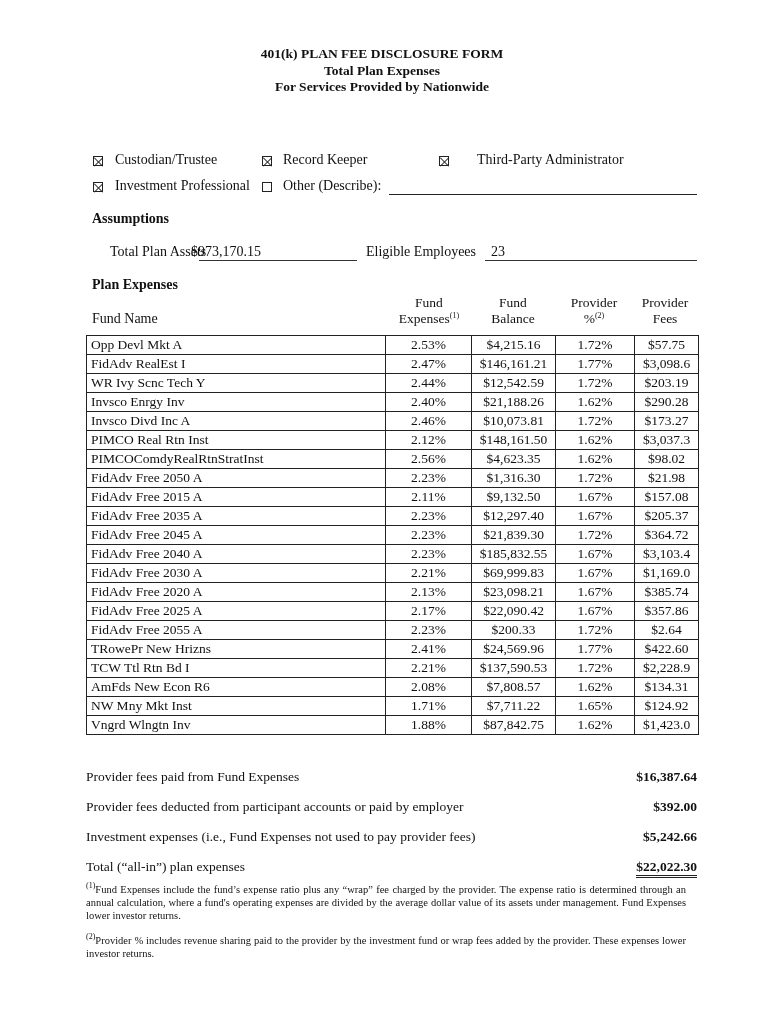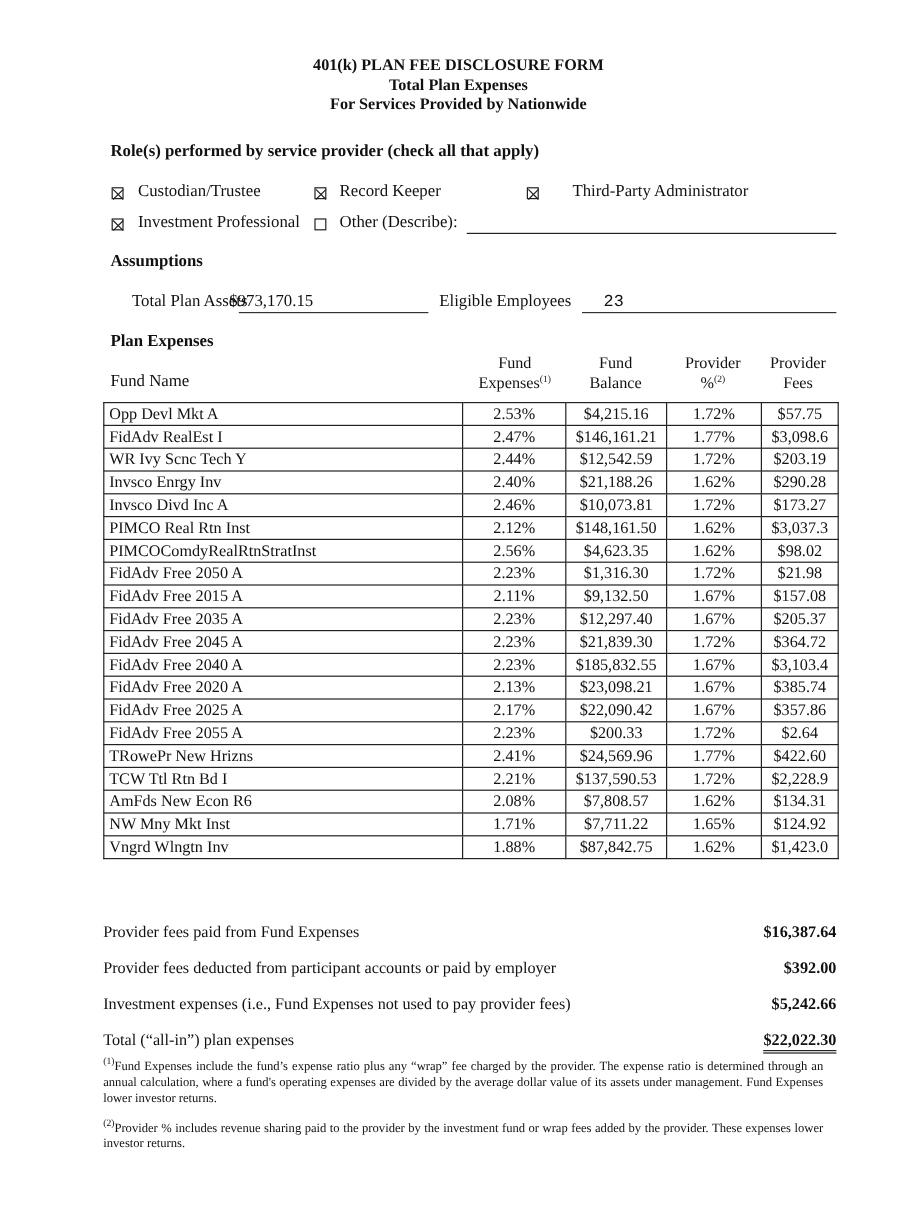--- a/index.html
+++ b/index.html
@@ -60,21 +60,20 @@
 <body>
 
 <div class="page">
 
   <div class="title-block">
     <div>401(k) PLAN FEE DISCLOSURE FORM</div>
     <div>Total Plan Expenses</div>
     <div>For Services Provided by Nationwide</div>
   </div>
 
-  <div class="abs bold t14" style="left:92px; top:119px;">Role(s) performed by service provider (check all that apply)</div>
 
   <span class="chk checked" style="left:93px; top:156px;"></span>
   <span class="abs t14" style="left:115px; top:152px;">Custodian/Trustee</span>
 
   <span class="chk checked" style="left:262px; top:156px;"></span>
   <span class="abs t14" style="left:283px; top:152px;">Record Keeper</span>
 
   <span class="chk checked" style="left:439px; top:156px;"></span>
   <span class="abs t14" style="left:477px; top:152px;">Third-Party Administrator</span>
 
@@ -85,21 +84,21 @@
   <span class="abs t14" style="left:283px; top:178px;">Other (Describe):</span>
   <span class="uline" style="left:389px; top:194px; width:308px;"></span>
 
   <div class="abs bold t14" style="left:92px; top:211px;">Assumptions</div>
 
   <span class="abs t14" style="left:92px; top:244px;margin-left:18px;">Total Plan Assets</span>
   <span class="abs t14" style="left:191px; top:244px;text-align:center;">$973,170.15</span>
   <span class="dotline" style="left:199px; top:260px; width:158px;"></span>
 
   <span class="abs t14" style="left:366px; top:244px;">Eligible Employees</span>
-  <span class="abs t14" style="left:503px; top:244px;font-family:Liberation Mono, monospace;">23</span>
+  <span class="abs t14" style="left:491px; top:244px;">23</span>
   <span class="dotline" style="left:485px; top:260px; width:212px;"></span>
 
   <div class="abs bold t14" style="left:92px; top:277px;">Plan Expenses</div>
 
   <div class="abs t14" style="left:92px; top:311px;">Fund Name</div>
 
   <div class="colhead" style="left:387px; top:295px; width:84px;">
     <div>Fund</div>
     <div><span>Expenses</span><sup>(1)</sup></div>
   </div>
@@ -199,20 +198,27 @@
           <td class="fee">$364.72</td>
         </tr>
         <tr>
           <td class="name">FidAdv Free 2040 A</td>
           <td class="exp">2.23%</td>
           <td class="bal">$185,832.55</td>
           <td class="pct">1.67%</td>
           <td class="fee">$3,103.4</td>
         </tr>
         <tr>
+          <td class="name">FidAdv Free 2030 A</td>
+          <td class="exp">2.21%</td>
+          <td class="bal">$69,999.83</td>
+          <td class="pct">1.67%</td>
+          <td class="fee">$1,169.0</td>
+        </tr>
+        <tr>
           <td class="name">FidAdv Free 2020 A</td>
           <td class="exp">2.13%</td>
           <td class="bal">$23,098.21</td>
           <td class="pct">1.67%</td>
           <td class="fee">$385.74</td>
         </tr>
         <tr>
           <td class="name">FidAdv Free 2025 A</td>
           <td class="exp">2.17%</td>
           <td class="bal">$22,090.42</td>

